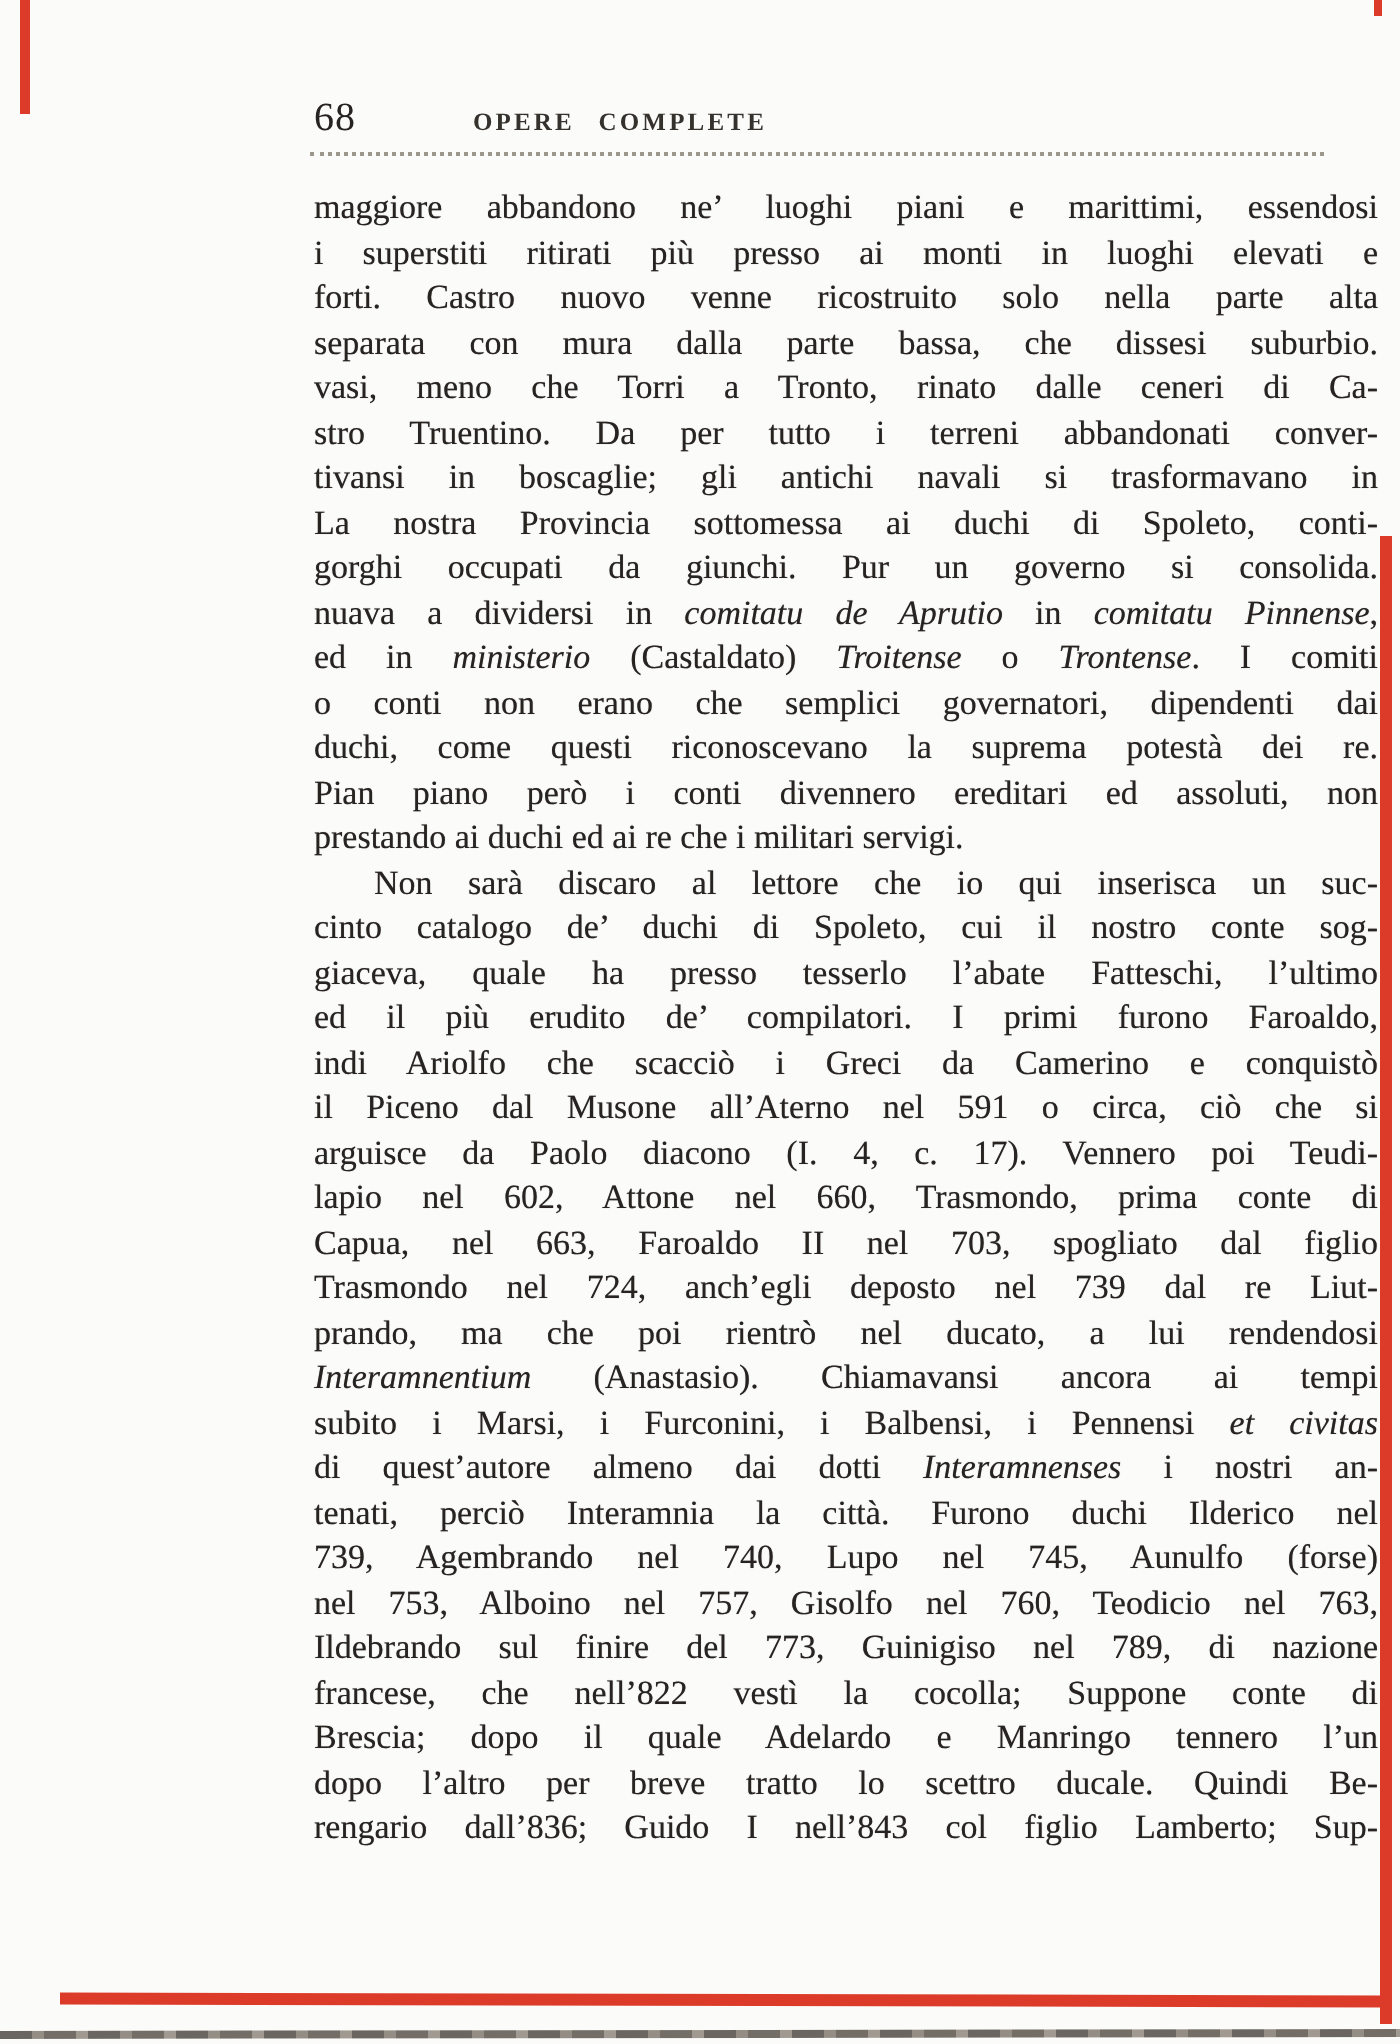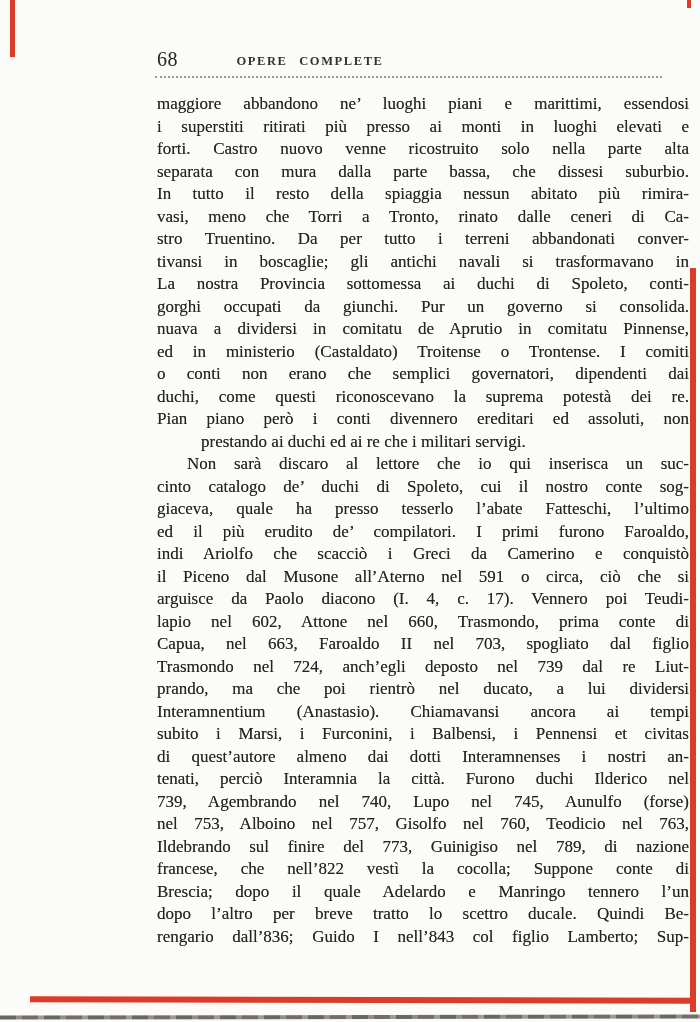--- a/index.html
+++ b/index.html
@@ -29,23 +29,23 @@
   
   .text-block{
     position:absolute;left:157px;top:93px;width:532px;
     font-size:17px;line-height:22.5px;color:var(--ink,#262321);
     text-shadow:0 0 .4px rgba(42,36,30,.55);
   }
   .line{
     text-align:justify;text-align-last:justify;
     height:22.5px;overflow:visible;white-space:normal;
   }
-  .line.no-just{text-align-last:left;margin-left:44px;}
+  .line.no-just{text-align-last:left;}
   .line.indent{padding-left:30px;}
-  .it{}
+  .it{font-style:italic;}
 
   
   .mark{position:absolute;background:var(--scan-mark-red,#dd3b2a);}
   .mark-top-left{left:10px;top:0;width:5px;height:57px;}
   .mark-top-right{left:687px;top:0;width:4px;height:8px;}
   .mark-right{left:690px;top:268px;width:6px;height:744px;}
   .mark-bottom{left:30px;top:997px;width:663px;height:6px;transform:rotate(.12deg);}
   .page-edge-bottom{
     position:absolute;left:0;top:1015px;width:700px;height:4px;
     background:repeating-linear-gradient(90deg,
@@ -66,21 +66,20 @@
 
   <div class="page-number">68</div>
   <div class="running-title">OPERE COMPLETE</div>
   <div class="dotted-rule"></div>
 
   <div class="text-block" id="text-block">
       <div class="line"><span>maggiore abbandono ne’ luoghi piani e marittimi, essendosi</span></div>
       <div class="line"><span>i superstiti ritirati più presso ai monti in luoghi elevati e</span></div>
       <div class="line"><span>forti. Castro nuovo venne ricostruito solo nella parte alta</span></div>
       <div class="line"><span>separata con mura dalla parte bassa, che dissesi suburbio.</span></div>
-      <div class="line"><span>In tutto il resto della spiaggia nessun abitato più rimira-</span></div>
       <div class="line"><span>vasi, meno che Torri a Tronto, rinato dalle ceneri di Ca-</span></div>
       <div class="line"><span>stro Truentino. Da per tutto i terreni abbandonati conver-</span></div>
       <div class="line"><span>tivansi in boscaglie; gli antichi navali si trasformavano in</span></div>
       <div class="line"><span>La nostra Provincia sottomessa ai duchi di Spoleto, conti-</span></div>
       <div class="line"><span>gorghi occupati da giunchi. Pur un governo si consolida.</span></div>
       <div class="line"><span>nuava a dividersi in </span><span class="it">comitatu de Aprutio</span><span> in </span><span class="it">comitatu Pinnense</span><span>,</span></div>
       <div class="line"><span>ed in </span><span class="it">ministerio</span><span> (Castaldato) </span><span class="it">Troitense</span><span> o </span><span class="it">Trontense</span><span>. I comiti</span></div>
       <div class="line"><span>o conti non erano che semplici governatori, dipendenti dai</span></div>
       <div class="line"><span>duchi, come questi riconoscevano la suprema potestà dei re.</span></div>
       <div class="line"><span>Pian piano però i conti divennero ereditari ed assoluti, non</span></div>
@@ -88,21 +87,21 @@
       <div class="line indent"><span>Non sarà discaro al lettore che io qui inserisca un suc-</span></div>
       <div class="line"><span>cinto catalogo de’ duchi di Spoleto, cui il nostro conte sog-</span></div>
       <div class="line"><span>giaceva, quale ha presso tesserlo l’abate Fatteschi, l’ultimo</span></div>
       <div class="line"><span>ed il più erudito de’ compilatori. I primi furono Faroaldo,</span></div>
       <div class="line"><span>indi Ariolfo che scacciò i Greci da Camerino e conquistò</span></div>
       <div class="line"><span>il Piceno dal Musone all’Aterno nel 591 o circa, ciò che si</span></div>
       <div class="line"><span>arguisce da Paolo diacono (I. 4, c. 17). Vennero poi Teudi-</span></div>
       <div class="line"><span>lapio nel 602, Attone nel 660, Trasmondo, prima conte di</span></div>
       <div class="line"><span>Capua, nel 663, Faroaldo II nel 703, spogliato dal figlio</span></div>
       <div class="line"><span>Trasmondo nel 724, anch’egli deposto nel 739 dal re Liut-</span></div>
-      <div class="line"><span>prando, ma che poi rientrò nel ducato, a lui dividersi</span></div>
+      <div class="line"><span>prando, ma che poi rientrò nel ducato, a lui rendendosi</span></div>
       <div class="line"><span class="it">Interamnentium</span><span> (Anastasio). Chiamavansi ancora ai tempi</span></div>
       <div class="line"><span>subito i Marsi, i Furconini, i Balbensi, i Pennensi </span><span class="it">et civitas</span></div>
       <div class="line"><span>di quest’autore almeno dai dotti </span><span class="it">Interamnenses</span><span> i nostri an-</span></div>
       <div class="line"><span>tenati, perciò Interamnia la città. Furono duchi Ilderico nel</span></div>
       <div class="line"><span>739, Agembrando nel 740, Lupo nel 745, Aunulfo (forse)</span></div>
       <div class="line"><span>nel 753, Alboino nel 757, Gisolfo nel 760, Teodicio nel 763,</span></div>
       <div class="line"><span>Ildebrando sul finire del 773, Guinigiso nel 789, di nazione</span></div>
       <div class="line"><span>francese, che nell’822 vestì la cocolla; Suppone conte di</span></div>
       <div class="line"><span>Brescia; dopo il quale Adelardo e Manringo tennero l’un</span></div>
       <div class="line"><span>dopo l’altro per breve tratto lo scettro ducale. Quindi Be-</span></div>

